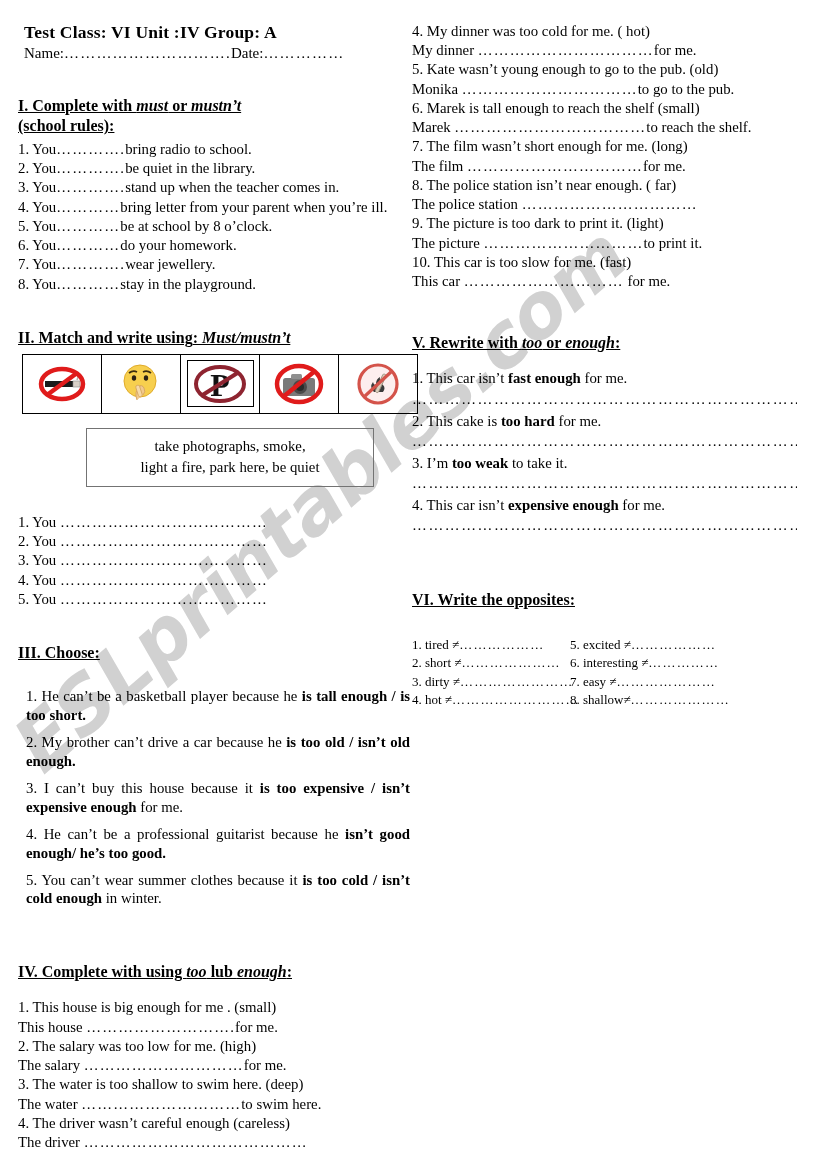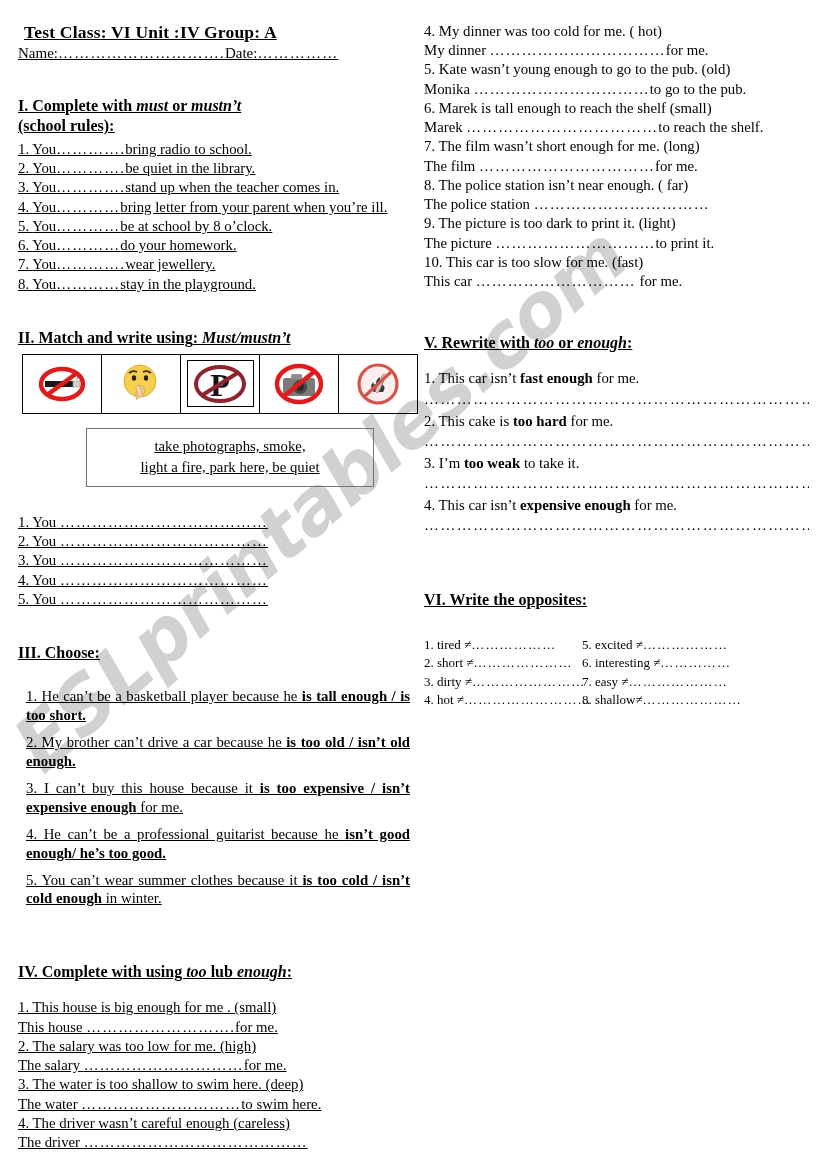--- a/index.html
+++ b/index.html
@@ -46,34 +46,34 @@
   #page {
     position: absolute;
     left: 0; top: 0;
     width: 821px; height: 1169px;
     z-index: 10;
   }
   .col {
     position: absolute;
     top: 22px;
   }
-  #col-left  { left: 18px;  width: 400px; text-decoration: underline; }
-  #col-right { left: 424px; width: 385px; }
+  #col-left  { left: 18px;  width: 400px; }
+  #col-right { left: 412px; width: 385px; }
 
   
   .doc-title {
     font-weight: bold;
     font-size: 17.5px;
     letter-spacing: 0.2px;
     margin: 0 0 2px 6px;
     white-space: nowrap;
   }
   .nameline {
     font-size: 15px;
-    margin: 0 0 0 0;
+    margin: 0 0 0 6px;
     white-space: nowrap;
   }
   .sec-head {
     font-weight: bold;
     font-size: 16px;
     text-decoration: underline;
     margin: 0;
     line-height: 1.25;
   }
   .sec-head .ital { font-style: italic; }

